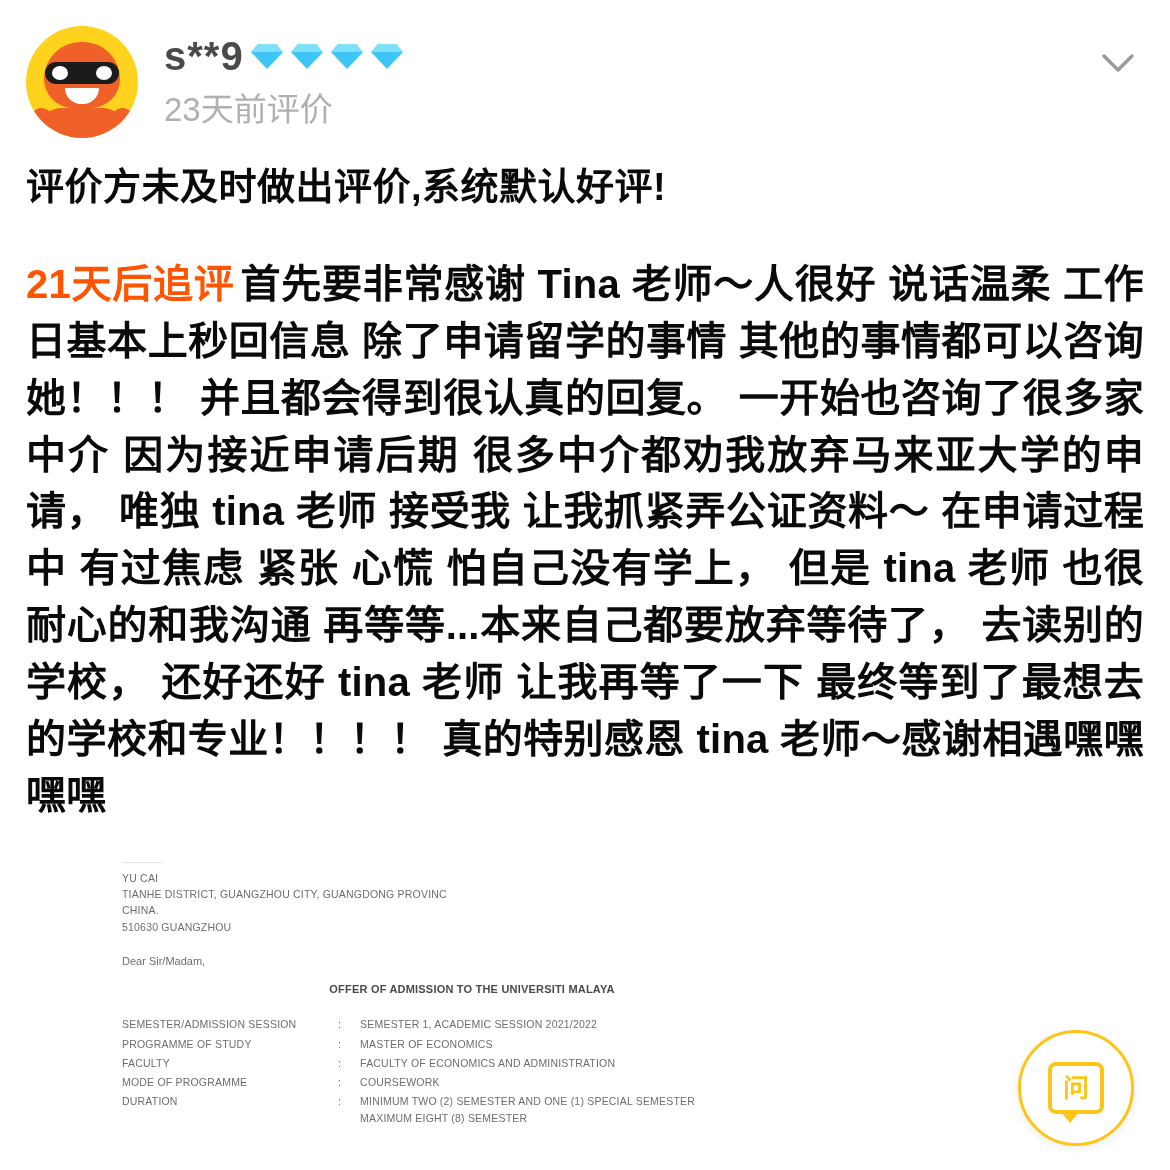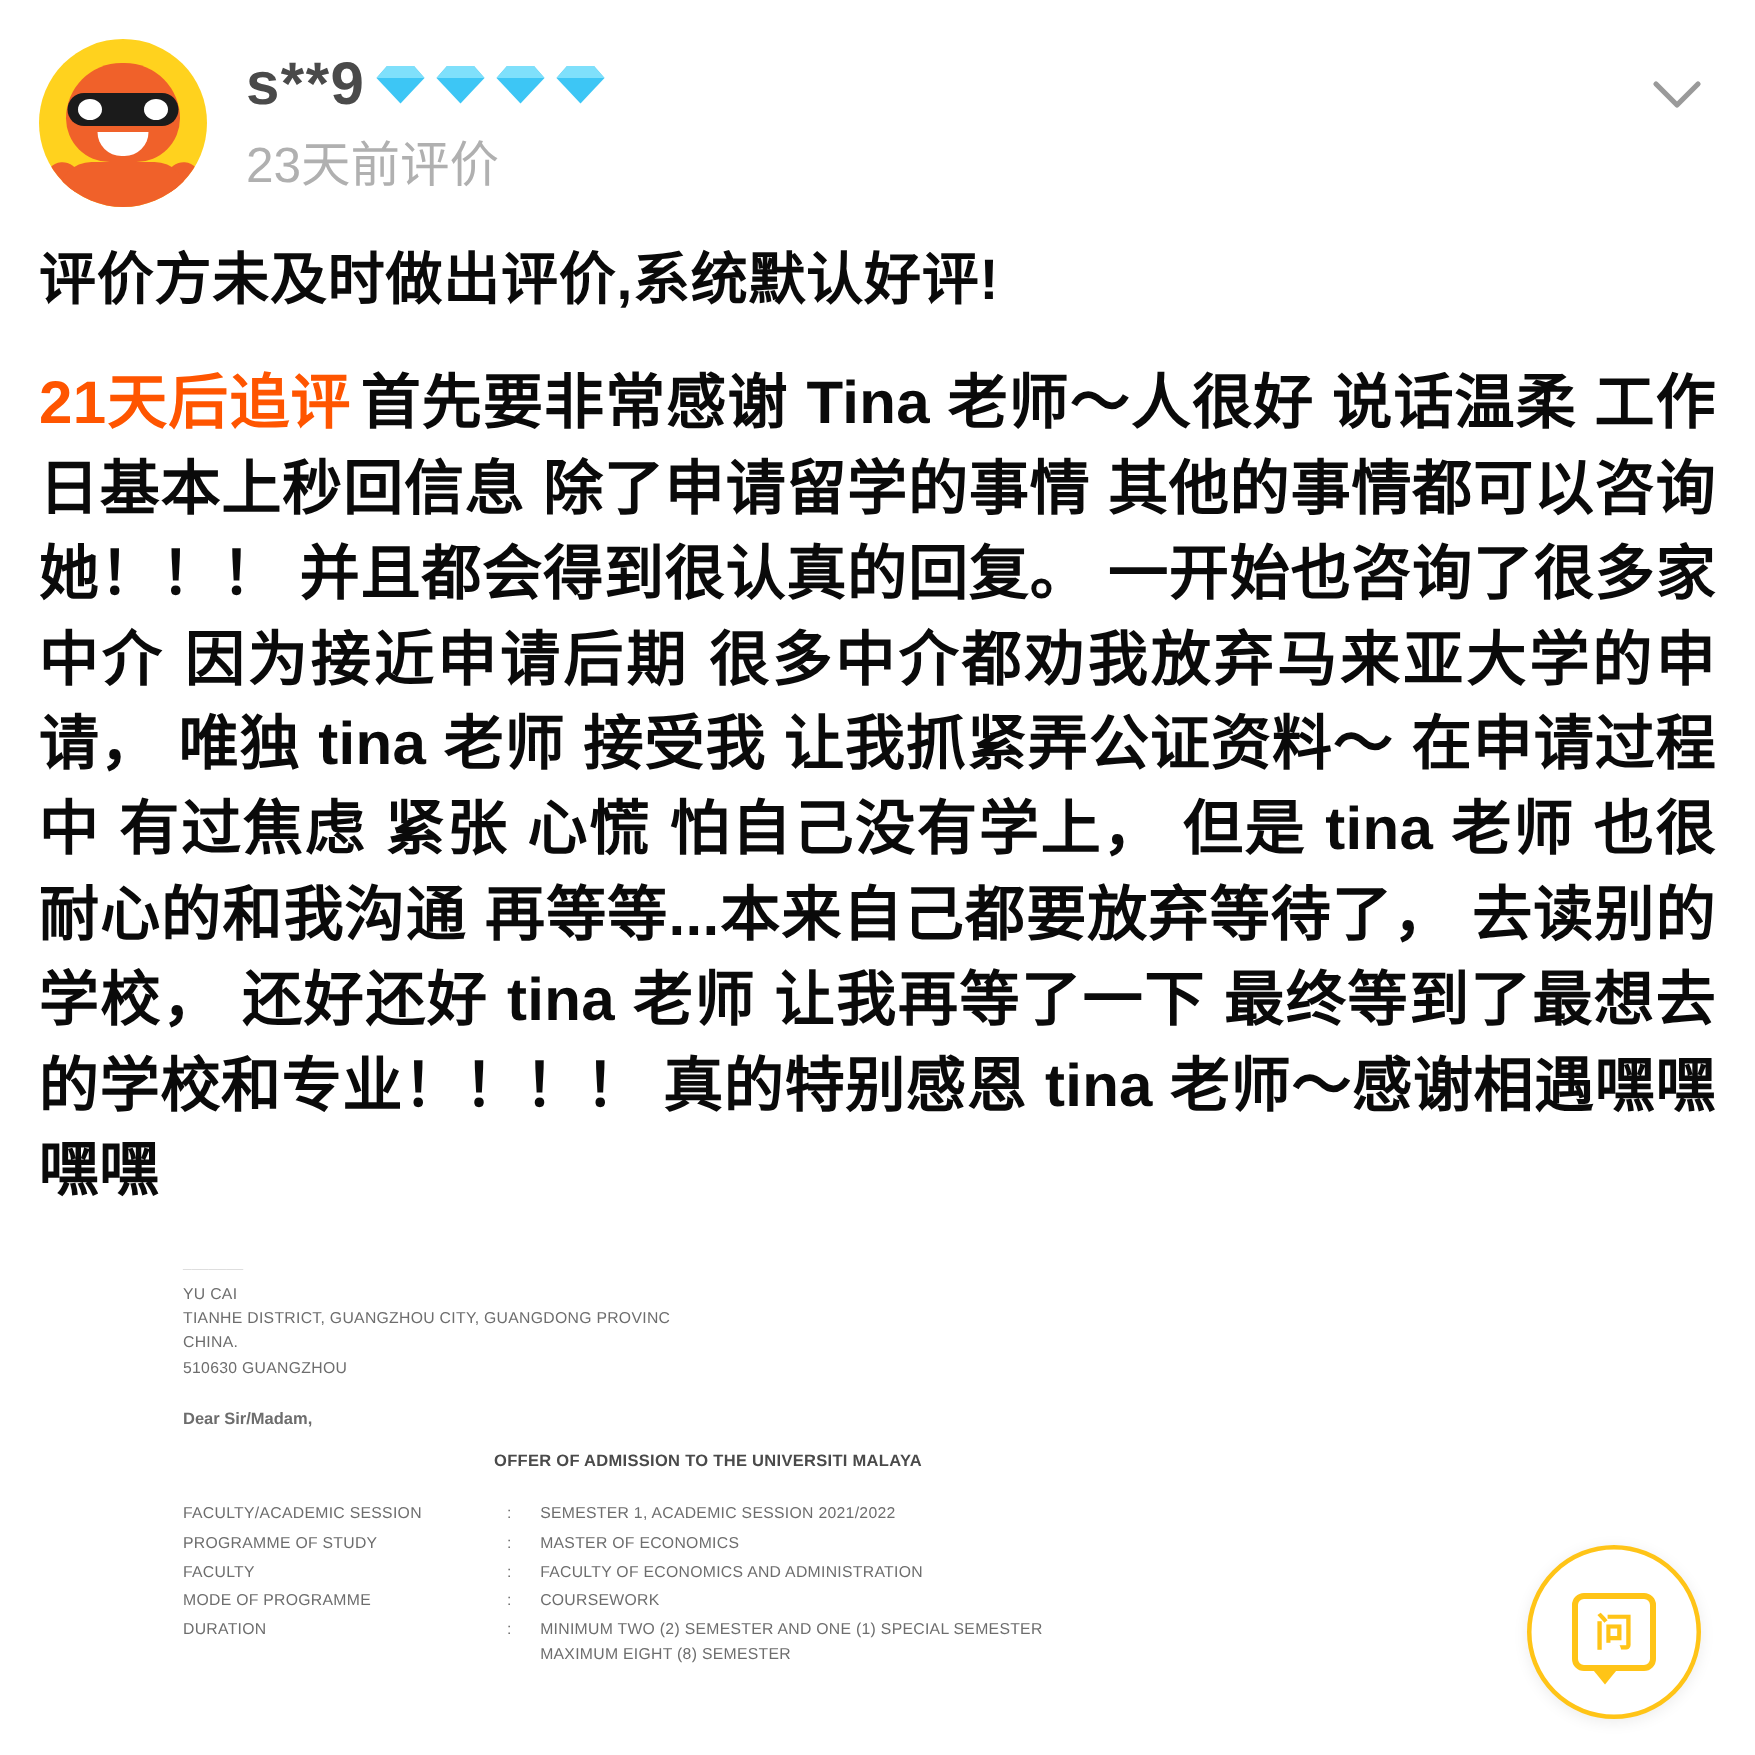--- a/index.html
+++ b/index.html
@@ -142,21 +142,21 @@
     padding: 24px 26px 0 26px;
   }
   .first-line {
     font-size: 38px;
     font-weight: bold;
     color: #0a0a0a;
     line-height: 1.35;
     letter-spacing: 0.5px;
   }
   .append-block {
-    margin-top: 28px;
+    margin-top: 43px;
     font-size: 40px;
     font-weight: bold;
     color: #0a0a0a;
     line-height: 1.42;
     letter-spacing: 0.2px;
     text-align: justify;
   }
   .append-label {
     color: #ff5500;
     font-weight: bold;
@@ -181,21 +181,20 @@
   .doc-addr .top-dash {
     color: #c8c8c8;
     font-size: 10px;
     display: block;
     margin-bottom: 4px;
     font-weight: bold;
   }
   .doc-salut {
     font-size: 11px;
     margin-top: 20px;
-    font-weight: bold;
   }
   .doc-title {
     font-size: 11px;
     font-weight: bold;
     color: #4a4a4a;
     margin-top: 16px;
     letter-spacing: 0.2px;
     text-align: center;
   }
   .doc-para {
@@ -324,21 +323,21 @@
       <div>CHINA.</div>
       <div>510630 GUANGZHOU</div>
     </div>
 
     <div class="doc-salut">Dear Sir/Madam,</div>
     <div class="doc-title">OFFER OF ADMISSION TO THE UNIVERSITI MALAYA</div>
 
     <table class="doc-table">
       <tbody>
           <tr>
-        <td class="key">FACULTY/ACADEMIC SESSION</td>
+        <td class="key">SEMESTER/ADMISSION SESSION</td>
         <td class="colon">:</td>
         <td class="val">SEMESTER 1, ACADEMIC SESSION 2021/2022</td>
       </tr>
       <tr>
         <td class="key">PROGRAMME OF STUDY</td>
         <td class="colon">:</td>
         <td class="val">MASTER OF ECONOMICS</td>
       </tr>
       <tr>
         <td class="key">FACULTY</td>

